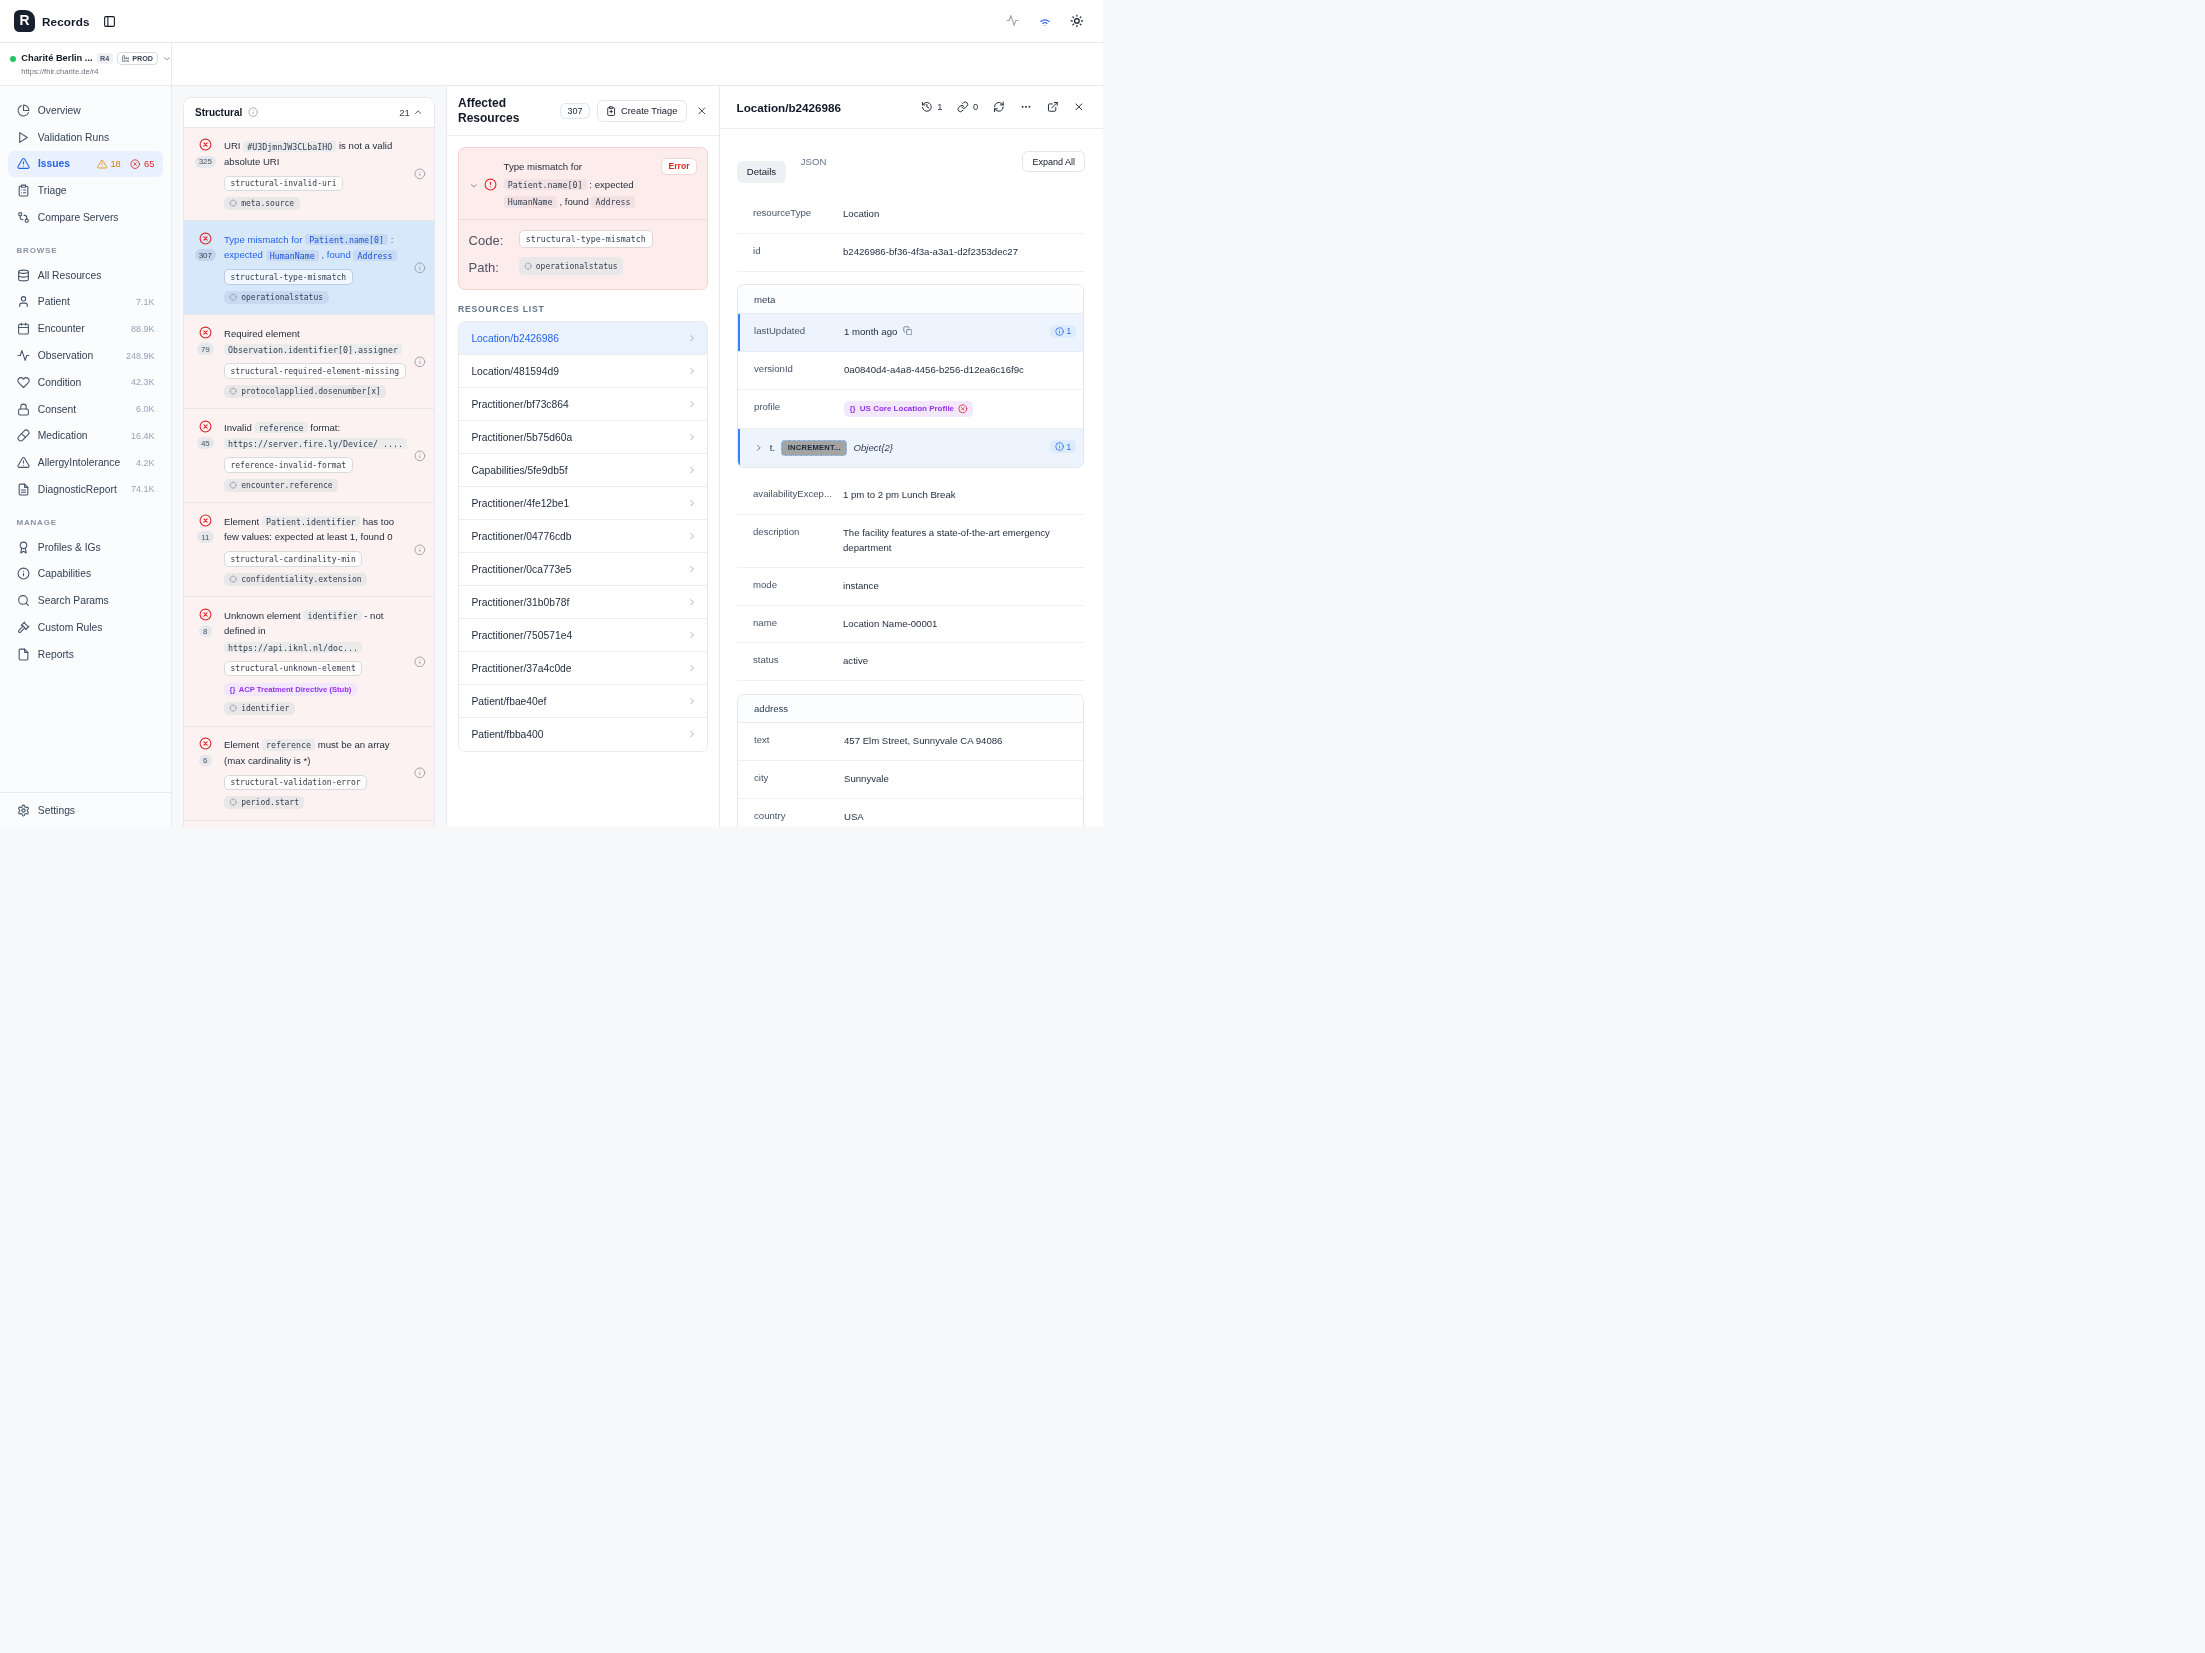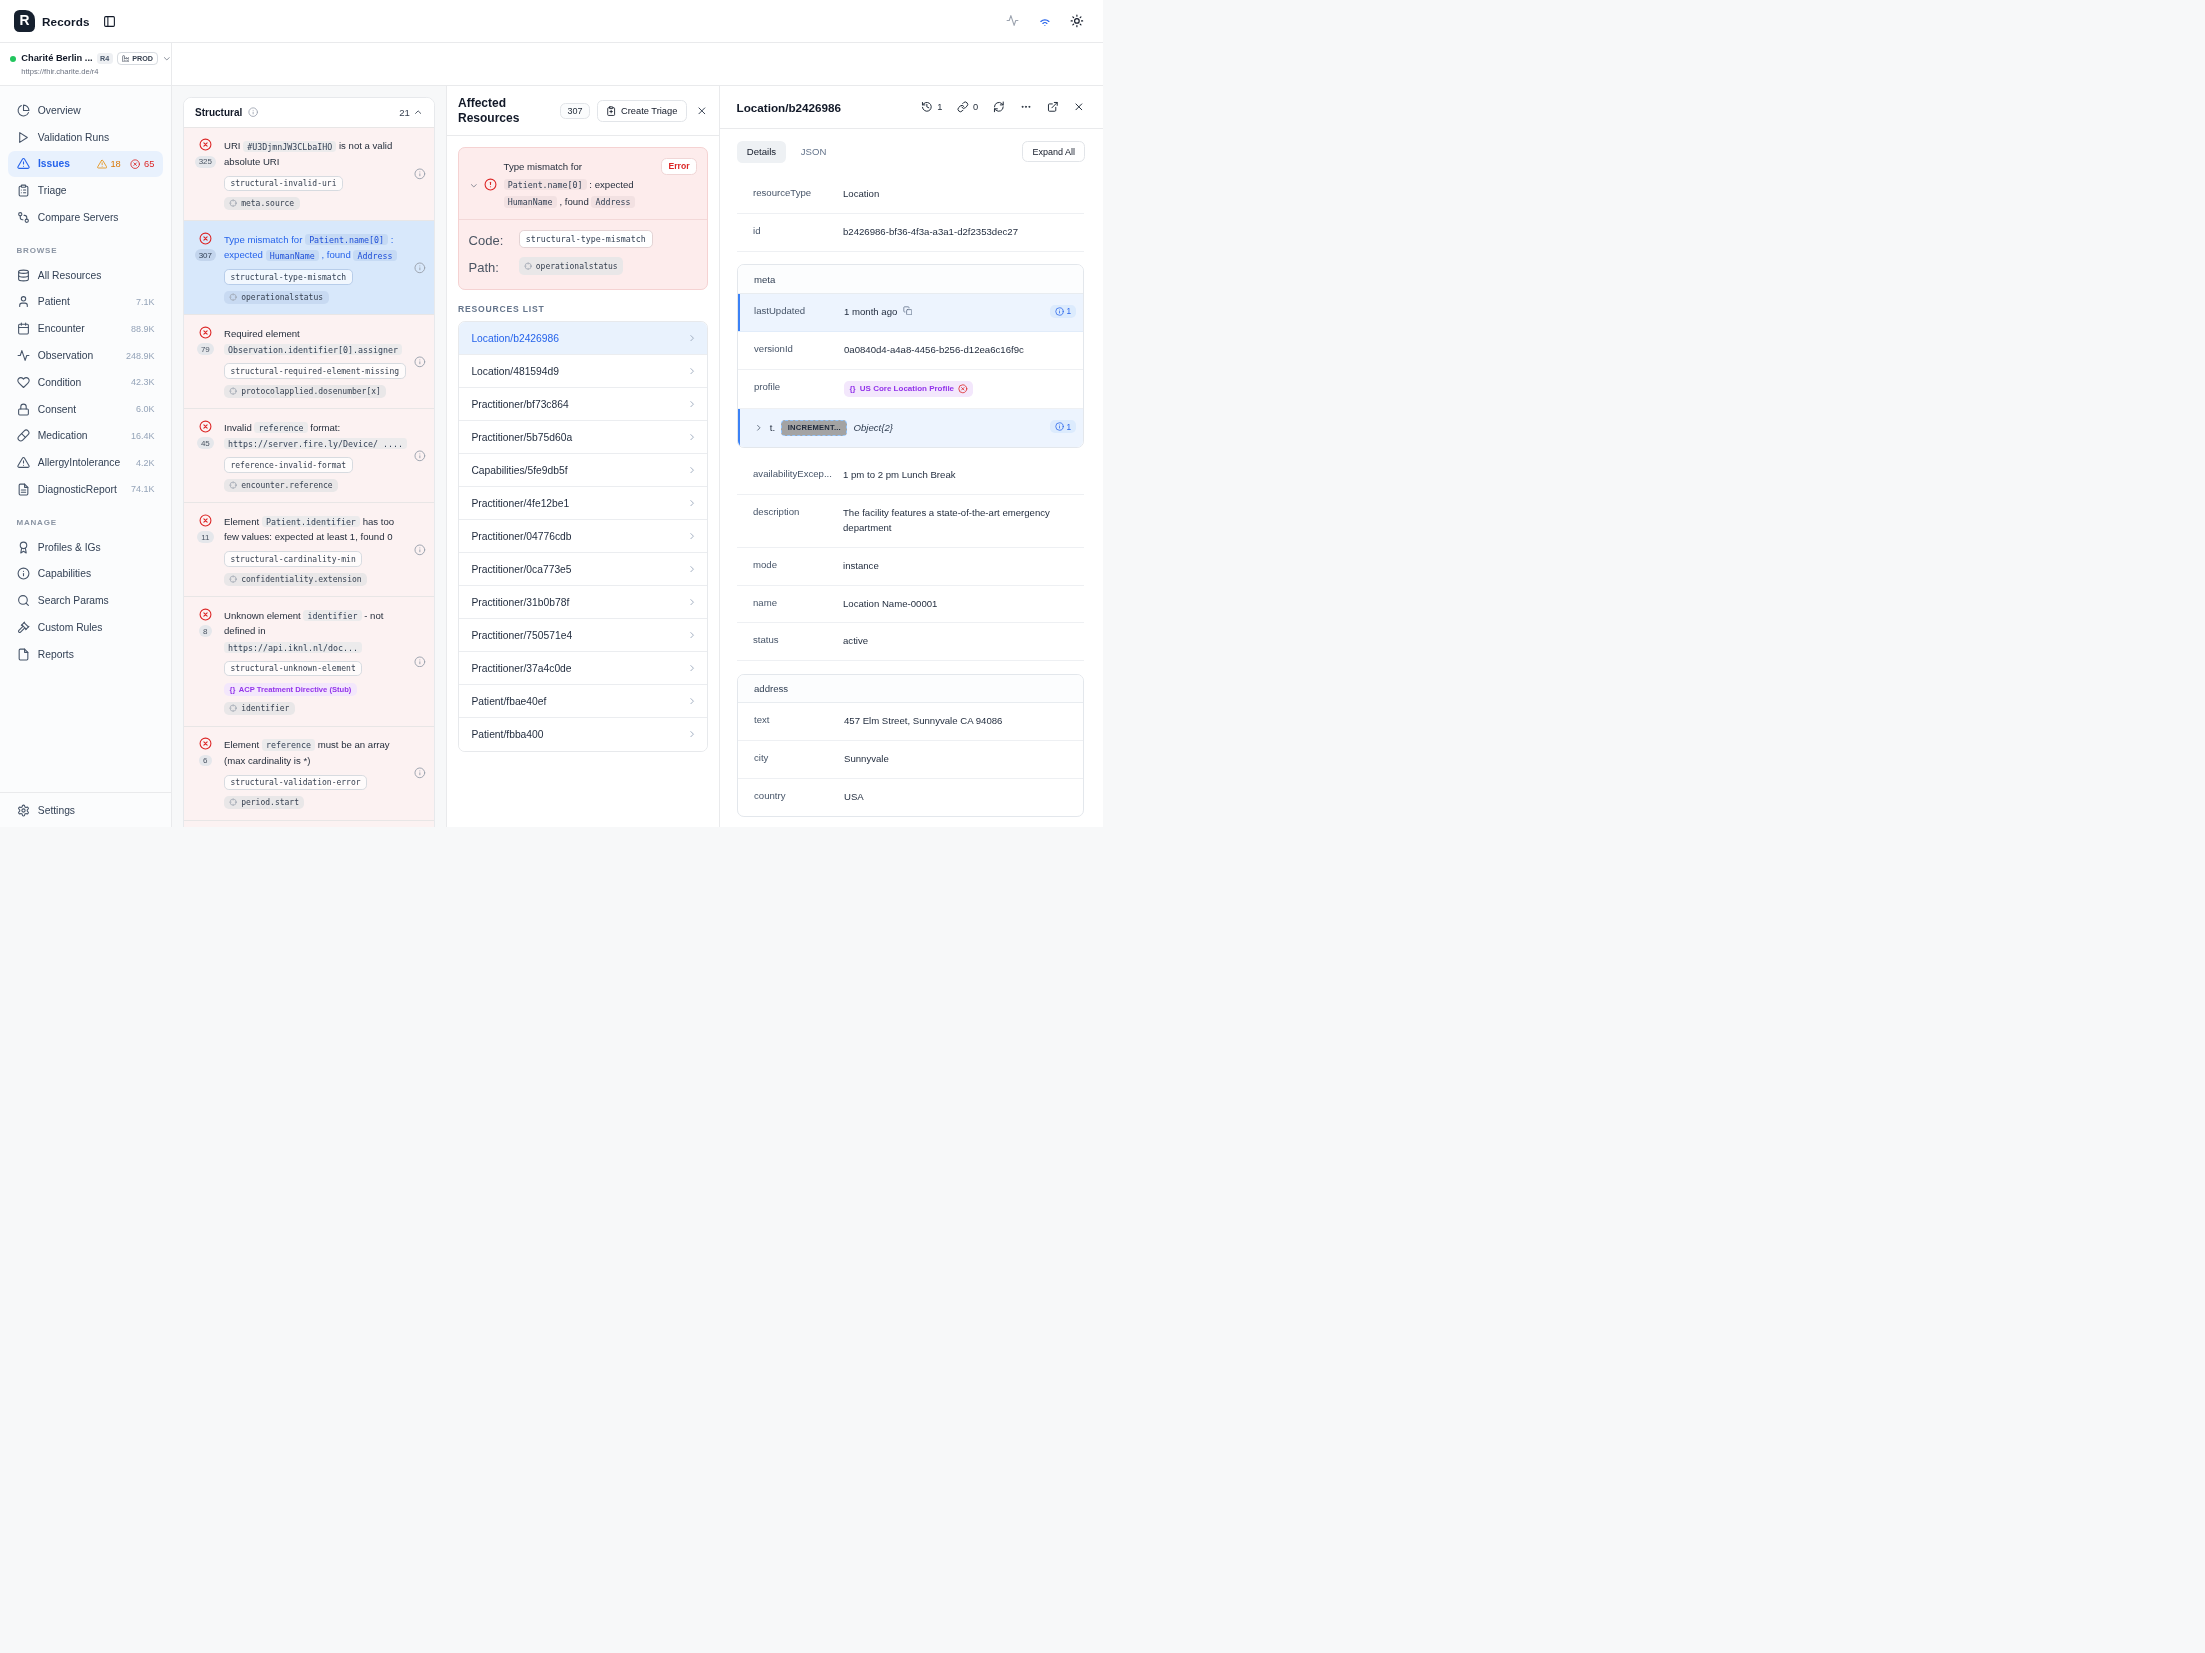--- a/index.html
+++ b/index.html
@@ -114,21 +114,21 @@
   .res-chev { margin-left:auto; color:#94a3b8; }
 
   
   .col-insp { flex:1; background:#fff; border-left:0.7px solid #e9eaec; display:flex; flex-direction:column; overflow:hidden; }
   .insp-head { height:43px; border-bottom:0.7px solid #e9eaec; display:flex; align-items:center; padding:0 18px 0 16.5px; }
   .insp-title { font-size:11.7px; font-weight:bold; color:#111827; }
   .insp-icons { margin-left:auto; display:flex; align-items:center; gap:15px; color:#1f2937; }
   .icnum { display:flex; align-items:center; gap:4.1px; font-size:9.3px; color:#1f2937; cursor:pointer; }
   .insp-tabs { display:flex; align-items:center; padding:11.7px 18px 9.6px 16.5px; }
   .tab { font-size:9.6px; color:#64748b; cursor:pointer; padding:5.5px 10.3px; }
-  .tab.active { background:#eef1f4; border-radius:5.5px; color:#111827; font-weight:500; }
+  .tab.active { background:#eef1f4; border-radius:5.5px; color:#111827; font-weight:500;margin-top:20px; }
   .tab + .tab { margin-left:4.1px; }
   .btn-expand { margin-left:auto; font-size:9px; color:#111827; border:0.7px solid #e2e5e9; border-radius:5.5px;
     padding:4.8px 9px; background:#fff; cursor:pointer; font-weight:500; }
   .insp-body { padding:4.1px 19.3px 0 16.5px; overflow:hidden; flex:1; }
   .prow { position:relative; display:flex; align-items:flex-start; padding:11px 6.9px 11px 16.5px; border-bottom:0.7px solid #eef0f3; }
   .prow-label { flex:0 0 90px; font-size:9.6px; color:#475569; }
   .prow-value { flex:1; font-size:9.6px; color:#1e293b; line-height:1.55; word-break:break-word; display:flex; align-items:flex-start; gap:5.5px; }
   .prow.hl { background:#edf4fe; border-bottom-color:#e1ecfa; }
   .prow.hl::before { content:""; position:absolute; left:0; top:0; bottom:0; width:2.8px; background:#3b82f6; }
   .group-box { border:0.7px solid #e3e7ec; border-radius:6.9px; overflow:hidden; margin:12.4px 0 4.1px; }

